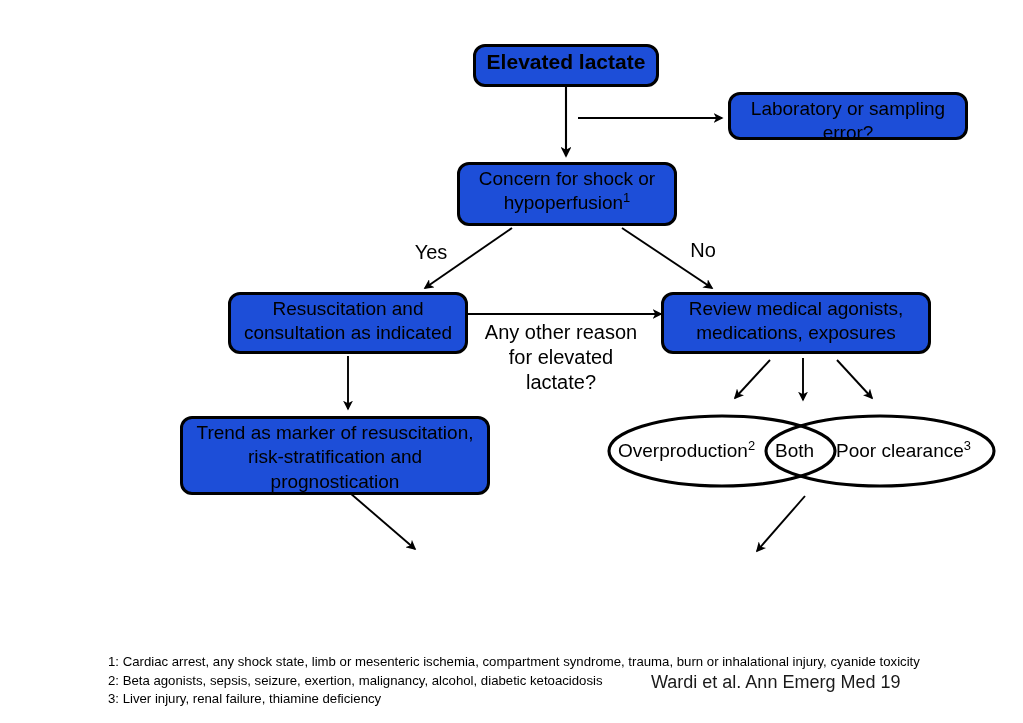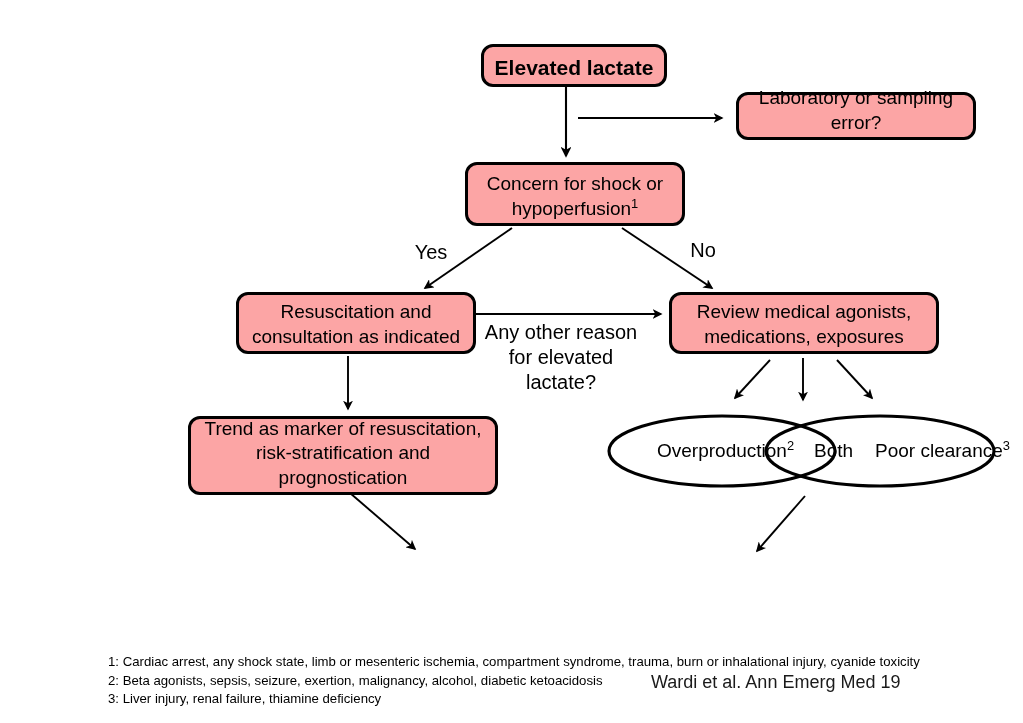--- a/index.html
+++ b/index.html
@@ -23,50 +23,48 @@
     left: 0;
     top: 0;
     width: 1023px;
     height: 723px;
   }
   .node {
     position: absolute;
     box-sizing: border-box;
     border: 3px solid #000000;
     border-radius: 12px;
-    background: #fca5a5;
+    background: #1d4ed8;
     display: flex;
-    align-items: flex-end;
+    align-items: flex-start;
     justify-content: center;
     text-align: center;
     line-height: 1.28;
     font-size: 19px;
     padding: 2px 8px;
     z-index: 2;
-    margin-left: 8px;
   }
   .node.bold {
     font-weight: bold;
     font-size: 21px;
   }
   .edge-label {
     position: absolute;
     font-size: 20px;
     text-align: center;
     line-height: 1.25;
     z-index: 3;
     background: transparent;
   }
   .venn-label {
     position: absolute;
     font-size: 19px;
     text-align: center;
     z-index: 4;
     white-space: nowrap;
-    margin-left: 39px;
   }
   .footnotes {
     position: absolute;
     left: 108px;
     top: 653px;
     font-size: 13.2px;
     line-height: 1.42;
     z-index: 3;
   }
   .footnotes div { white-space: nowrap; }

